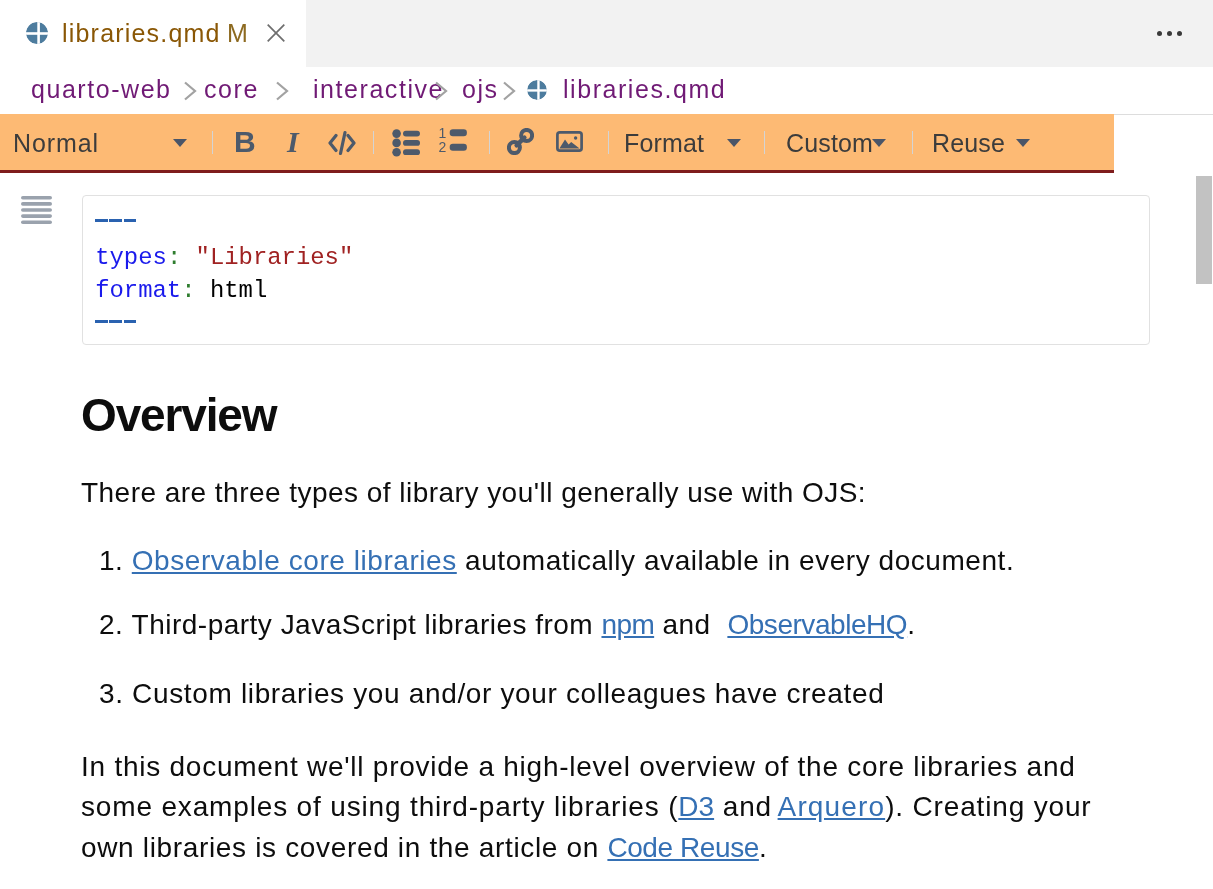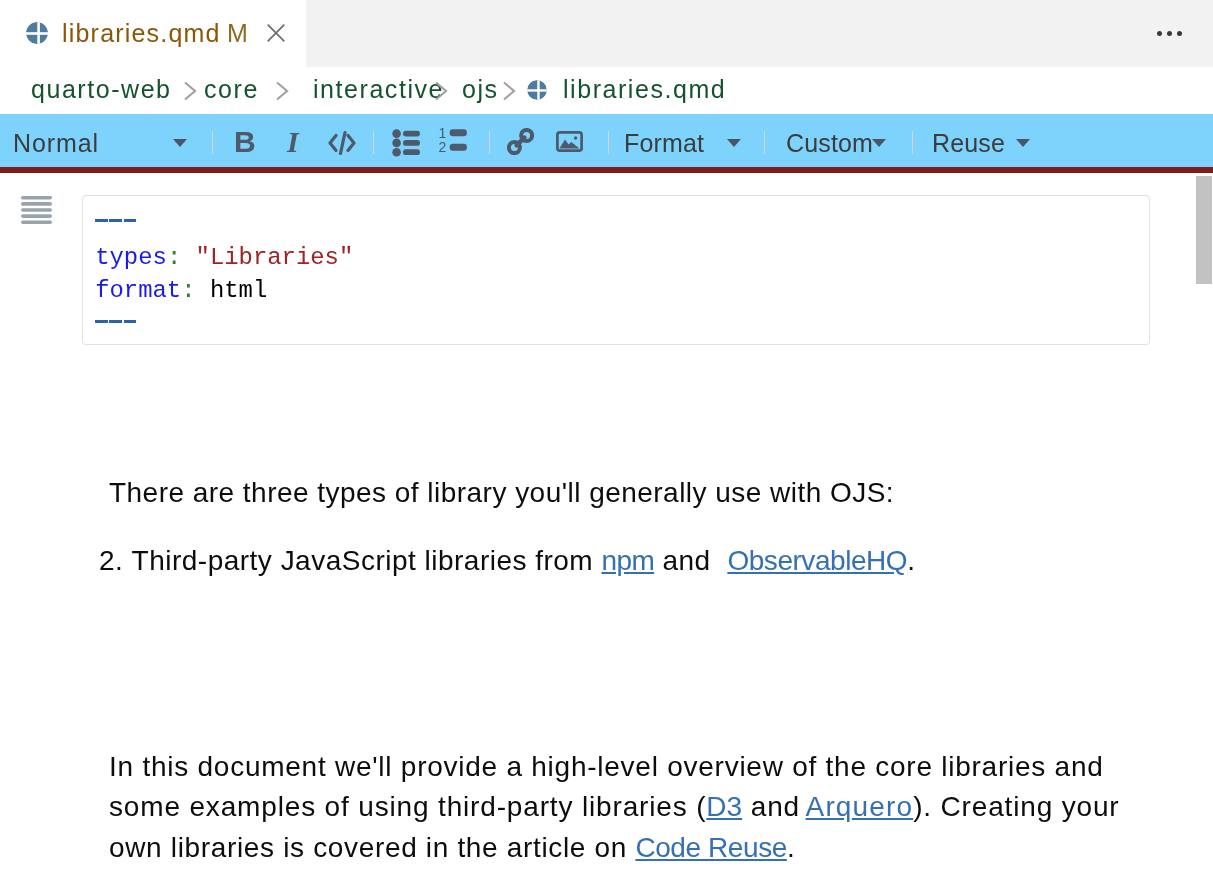--- a/index.html
+++ b/index.html
@@ -10,50 +10,50 @@
   
   #tabbar { position:absolute; left:0; top:0; width:1213px; height:67px; background:#f2f2f2; }
   #tab-active { position:absolute; left:0; top:0; width:306px; height:67px; background:#fff; }
   #tab-label { position:absolute; left:62px; top:19px; font-size:25px; letter-spacing:1.2px; color:#8a5705; }
   #tab-m { position:absolute; left:227px; top:19px; font-size:25px; color:#8d6a20; }
   #tabbar-dots { position:absolute; left:1156.5px; top:30.5px; line-height:0; }
   .dot3 { display:inline-block; width:5px; height:5px; border-radius:50%; background:#3a3a3a; margin-right:5px; }
 
   
   #crumbs { position:absolute; left:0; top:67px; width:1213px; height:48px; background:#fff;
-    border-bottom:1px solid #ddd; color:#14532d; font-size:25px; }
+    border-bottom:1px solid #ddd; color:#701a75; font-size:25px; }
   #crumbs .it { position:absolute; top:8px; letter-spacing:1.55px; }
   .sepc { position:absolute; top:12.5px; width:20px; height:22px; fill:none; stroke:#a2a2a2; stroke-width:2.2px; }
 
   
-  #toolbar { position:absolute; left:0; top:114px; width:1213px; height:59px; background:#7dd3fc;
-    border-bottom:6px solid #7f1d1d; }
+  #toolbar { position:absolute; left:0; top:114px; width:1114px; height:59px; background:#fdba74;
+    border-bottom:3px solid #7f1d1d; }
   #toolbar .txt { position:absolute; top:15px; font-size:25px; color:#3c3c3c; }
   .tsep { position:absolute; top:17px; width:1px; height:23px; background:#d4d4d4; }
   .caret { position:absolute; width:0; height:0; border-left:7.5px solid transparent;
     border-right:7.5px solid transparent; border-top:8px solid #4a5568; }
 
   
   #content { position:absolute; left:0; top:173px; width:1213px; height:716px; background:#fff; }
   #yamlbox { position:absolute; left:82px; top:22px; width:1068px; height:150px;
     border:1px solid #e1e1e1; border-radius:4px; background:#fff;
     font-family:"Liberation Mono", monospace; font-size:23.9px; line-height:33.5px;
     padding:11px 0 0 12.2px; white-space:pre; } 
   .yk { color:#1a1aec; } 
   .yc { color:#2f7d2f; } 
   .ys { color:#a02222; } 
   .dash { display:inline-block; width:12.9px; height:2.7px; background:#2a62b0; margin-right:1.3px; vertical-align:7.9px; }
 
   #scrollthumb { position:absolute; left:1196px; top:3px; width:16px; height:108px; background:#c2c2c2; }
 
   h1 { position:absolute; left:81px; top:215px; font-size:46px; letter-spacing:-1.15px; font-weight:bold; color:#0d0d0d; }
-  .para { position:absolute; color:#0d0d0d; font-size:28px; line-height:40.25px; letter-spacing:0.4px;margin-left:28px; }
+  .para { position:absolute; color:#0d0d0d; font-size:28px; line-height:40.25px; letter-spacing:0.4px; }
   a { color:#3570b4; text-decoration:underline; }
   ol.lst { position:absolute; left:99px; top:372px; list-style:none; font-size:28px; color:#0d0d0d; }
-  ol.lst li { letter-spacing:0.55px; } ol.lst li:nth-child(1){height:64px;} ol.lst li:nth-child(2){height:69px;text-align:center;}
+  ol.lst li { letter-spacing:0.55px; } ol.lst li:nth-child(1){height:64px;} ol.lst li:nth-child(2){height:69px;}
 </style>
 </head>
 <body>
 
 <div id="tabbar">
   <div id="tab-active">
     <svg class="abs" style="left:26px;top:22px" width="22" height="22" viewBox="0 0 22 22">
       <defs>
           <clipPath id="cq">
             <circle cx="11" cy="11" r="11"></circle>
@@ -164,21 +164,24 @@
     </g>
   </svg>
 
   <div id="yamlbox"><span class="dash"></span><span class="dash"></span><span class="dash"></span>
 <span class="yk">types</span><span class="yc">:</span> <span class="ys">"Libraries"</span>
 <span class="yk">format</span><span class="yc">:</span> html
 <span class="dash"></span><span class="dash"></span><span class="dash"></span></div>
 
   <div id="scrollthumb"></div>
 
+  <h1>Overview</h1>
 
   <div class="para" style="left:81px;top:300px;letter-spacing:0.47px">There are three types of library you'll generally use with OJS:</div>
 
   <ol class="lst">
+    <li><span>1.&nbsp;</span><a>Observable core libraries</a> automatically available in every document.</li>
     <li style="letter-spacing:0.49px"><span>2.&nbsp;</span>Third-party JavaScript libraries from <a style="letter-spacing:-0.6px">npm</a> and <a style="letter-spacing:-0.45px;margin-left:8.5px">ObservableHQ</a>.</li>
+    <li style="letter-spacing:0.65px"><span>3.&nbsp;</span>Custom libraries you and/or your colleagues have created</li>
   </ol>
 
   <div class="para" style="left:81px;top:574px"><span style="letter-spacing:0.75px">In this document we'll provide a high-level overview of the core libraries and</span><br><span style="letter-spacing:0.84px">some examples of using third-party libraries (<a style="letter-spacing:0">D3</a> and <a style="letter-spacing:1.13px;margin-left:-3px">Arquero</a>). Creating your</span><br><span style="letter-spacing:0.66px">own libraries is covered in the article on <a style="letter-spacing:-0.42px">Code Reuse</a><span style="letter-spacing:0">.</span></span></div>
 </div>
 
 </body></html>

